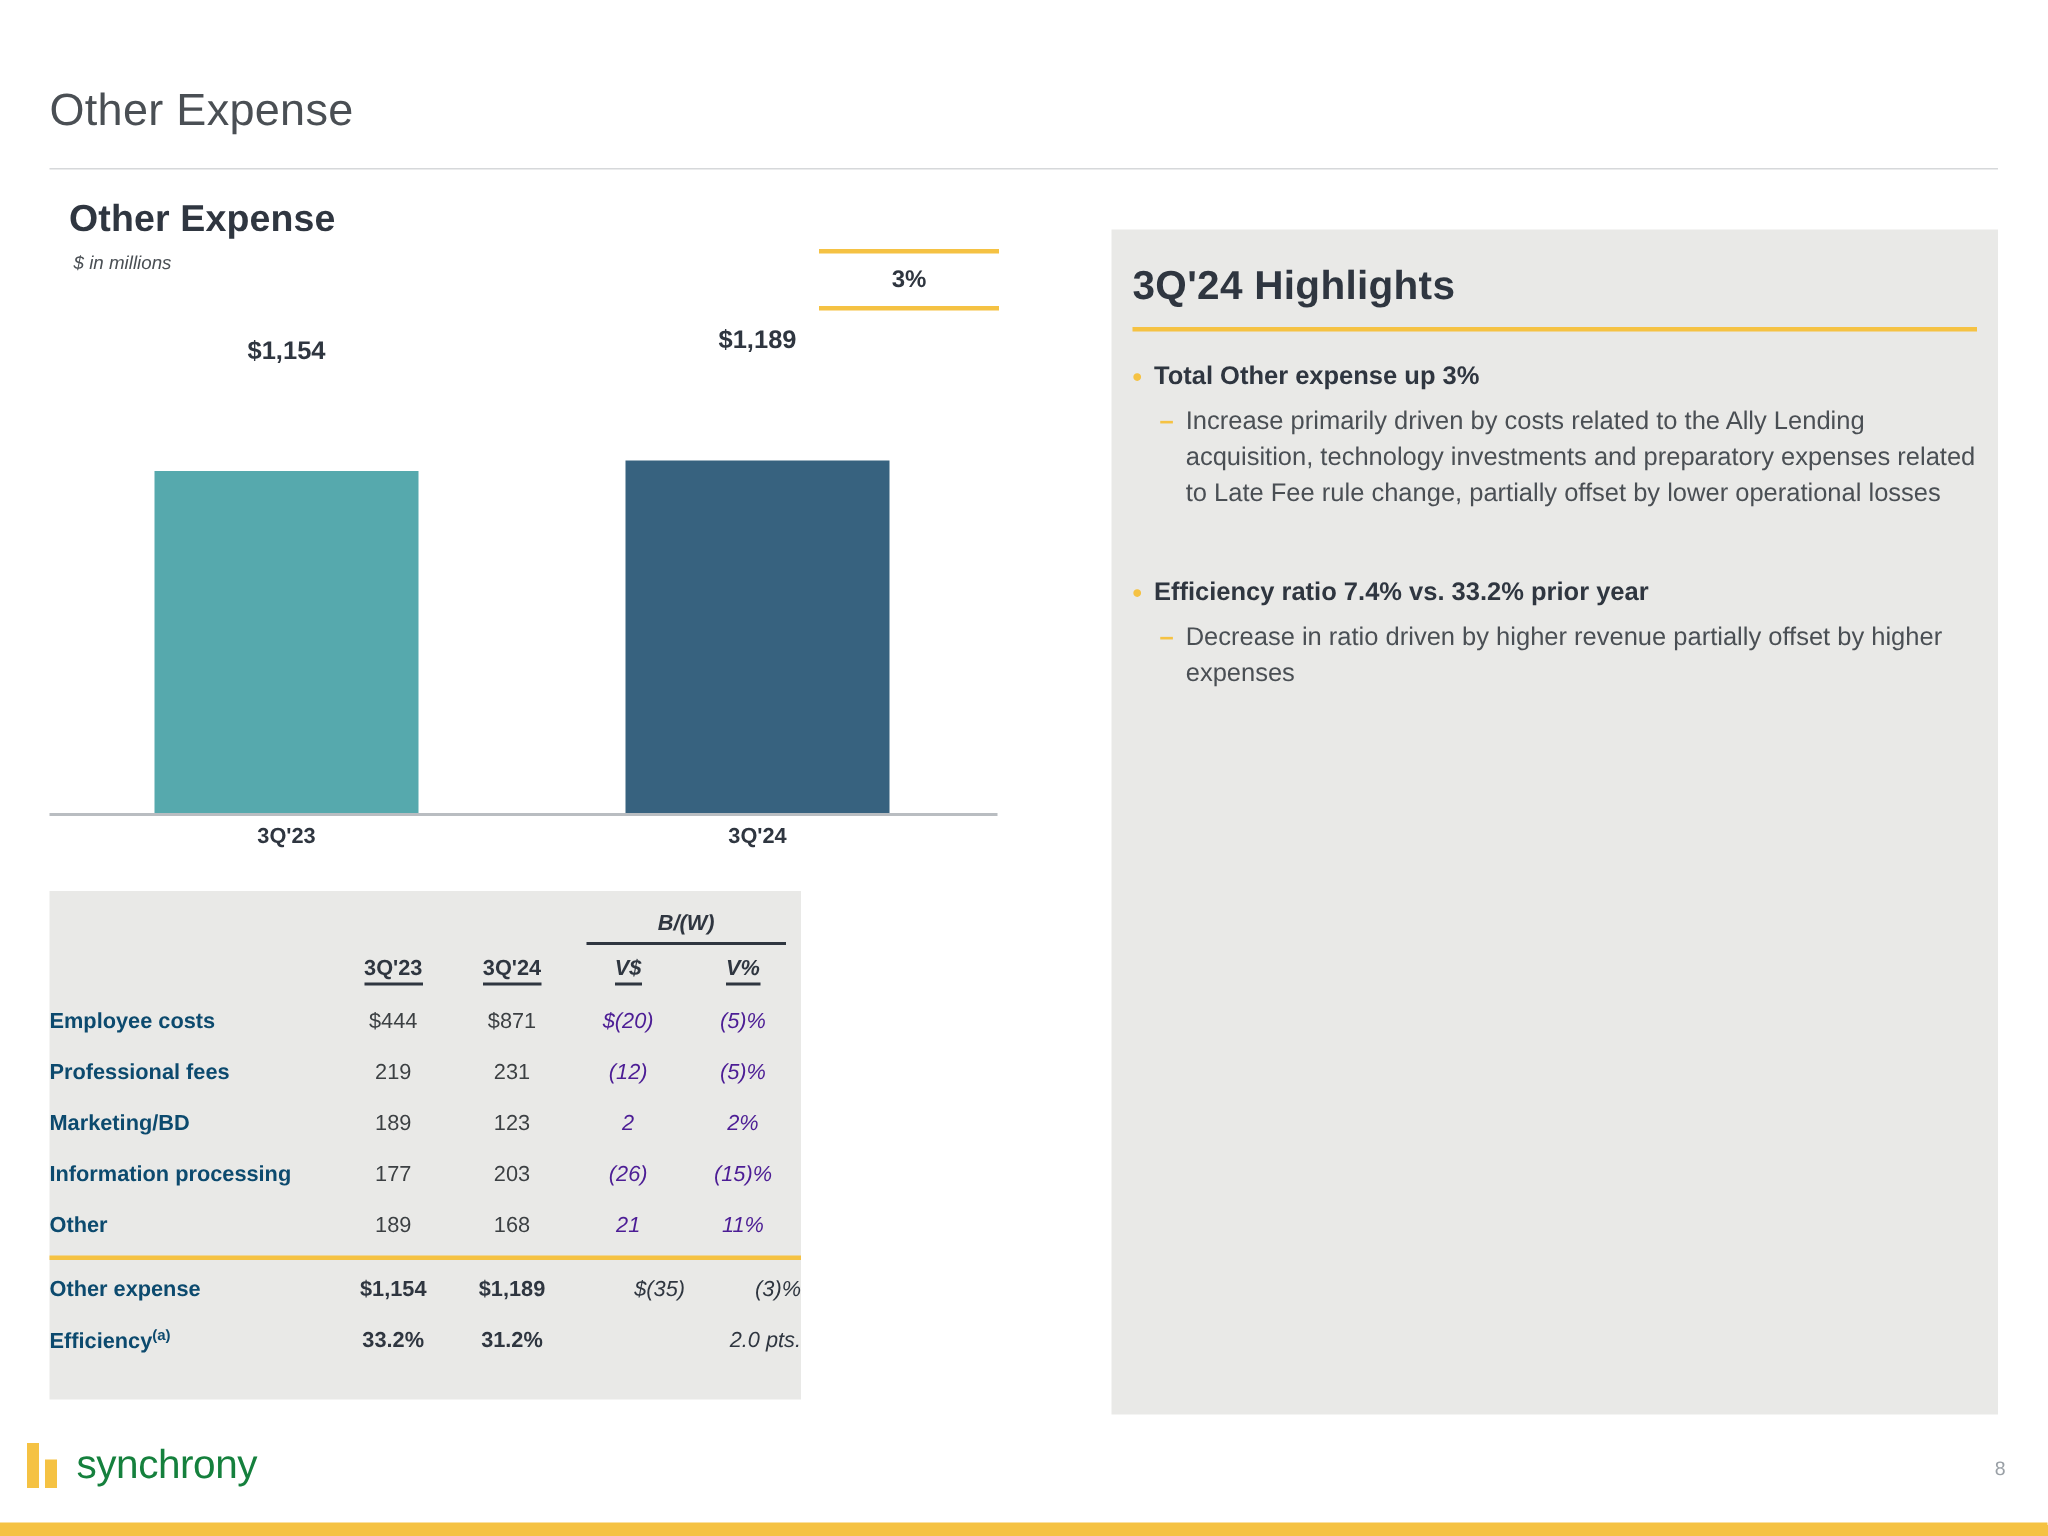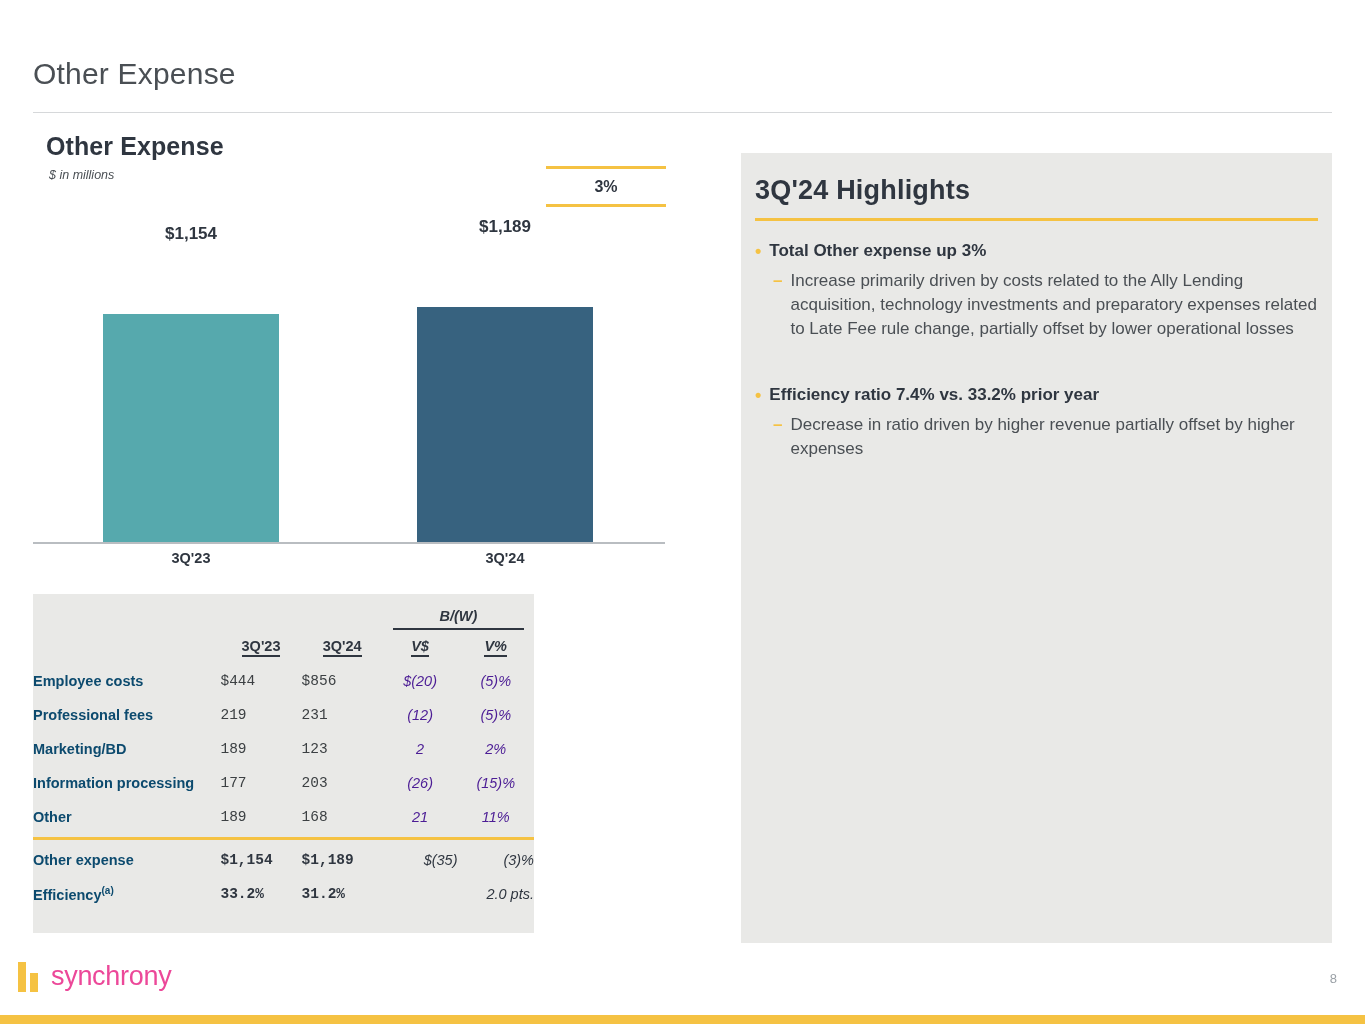--- a/index.html
+++ b/index.html
@@ -138,21 +138,21 @@
   }
   table.fin td, table.fin th { padding: 0; }
   .rowline td { height: 34px; vertical-align: middle; }
   .lbl {
     font-weight: bold;
     color: #0c4a6e;
     padding-left: 4px;
     text-align: left;
     width: 236px;
   }
-  .num { color: #3c4043; width: 96px; font-family: Liberation Mono, monospace; }
+  .num { text-align: center; color: #3c4043; width: 96px; }
   .num.bold { font-weight: bold; color: #2f3640; }
   .ital { text-align: center; font-style: italic; color: #4c1d95; width: 96px; }
   .ital.bold { font-weight: normal; color: #2f3640; text-align: right; }
 
   .bw-head {
     font-style: italic;
     font-weight: bold;
     font-size: 14.5px;
     color: #2f3640;
     text-align: center;
@@ -227,21 +227,21 @@
   }
   .logo {
     position: absolute;
     left: 18px; bottom: 32px;
     display: flex; align-items: flex-end;
   }
   .logo-mark { display: flex; align-items: flex-end; margin-right: 9px; }
   .logo-mark i { display: block; background: #f5c243; width: 8px; margin-right: 4px; }
   .logo-mark i.a { height: 30px; }
   .logo-mark i.b { height: 19px; }
-  .logo-text { font-size: 27px; color: #ec4899; letter-spacing: -.3px; }
+  .logo-text { font-size: 27px; color: #15803d; letter-spacing: -.3px; }
   .page-num {
     position: absolute;
     right: 28px; bottom: 38px;
     font-size: 13px;
     color: #9aa0a6;
   }
 </style>
 </head>
 <body>
 
@@ -289,21 +289,21 @@
         <td class="lbl"></td>
         <td class="colhead"><span>3Q'23</span></td>
         <td class="colhead"><span>3Q'24</span></td>
         <td class="colhead ital"><span>V$</span></td>
         <td class="colhead ital"><span>V%</span></td>
       </tr>
 
       <tr class="rowline">
         <td class="lbl">Employee costs</td>
         <td class="num">$444</td>
-        <td class="num">$856</td>
+        <td class="num">$871</td>
         <td class="ital">$(20)</td>
         <td class="ital">(5)%</td>
       </tr>
       <tr class="rowline">
         <td class="lbl">Professional fees</td>
         <td class="num">219</td>
         <td class="num">231</td>
         <td class="ital">(12)</td>
         <td class="ital">(5)%</td>
       </tr>

